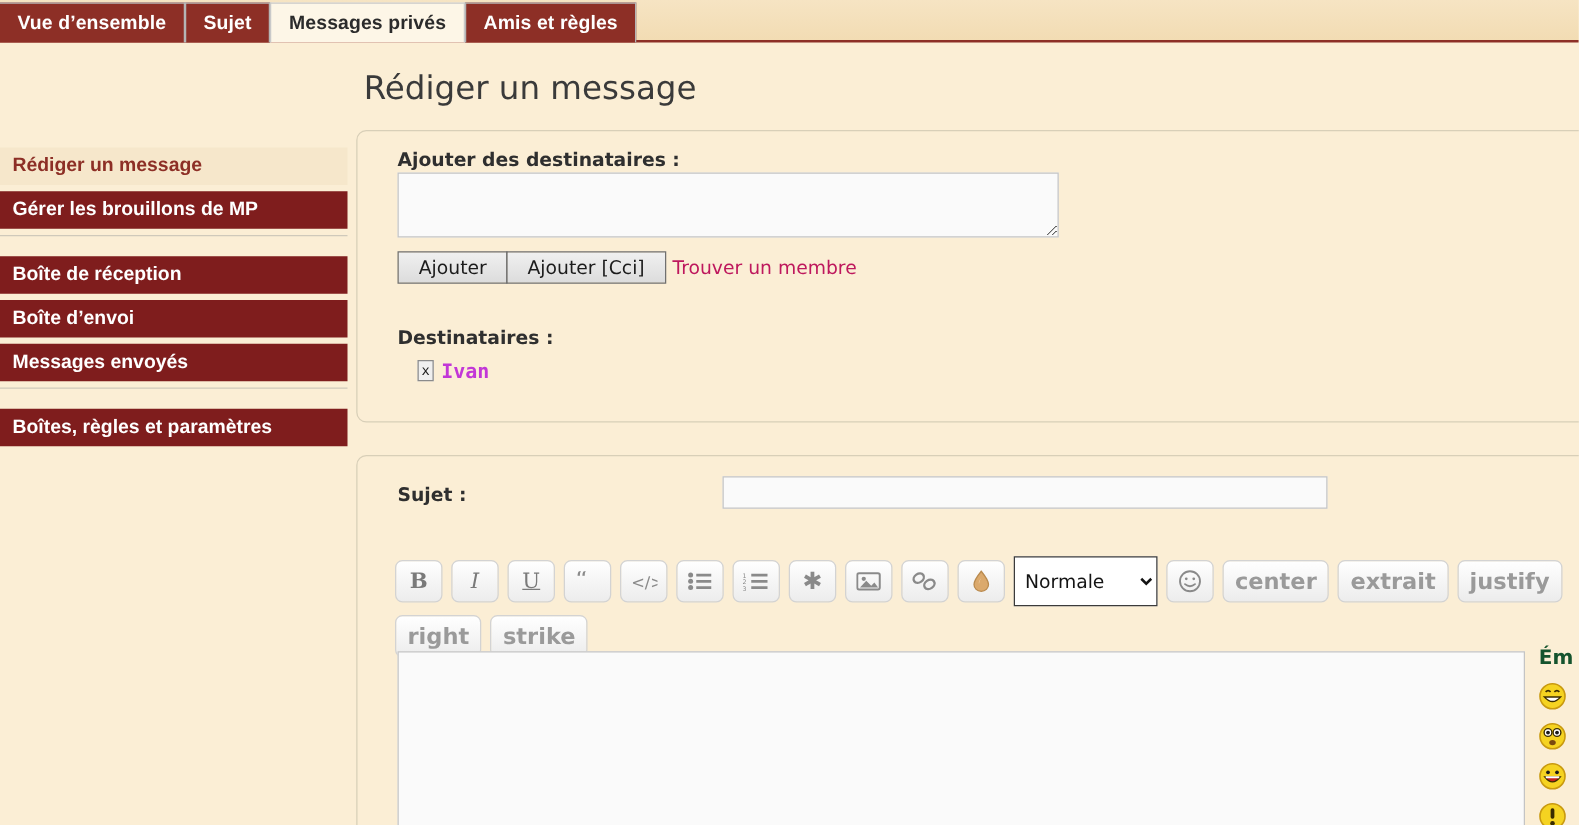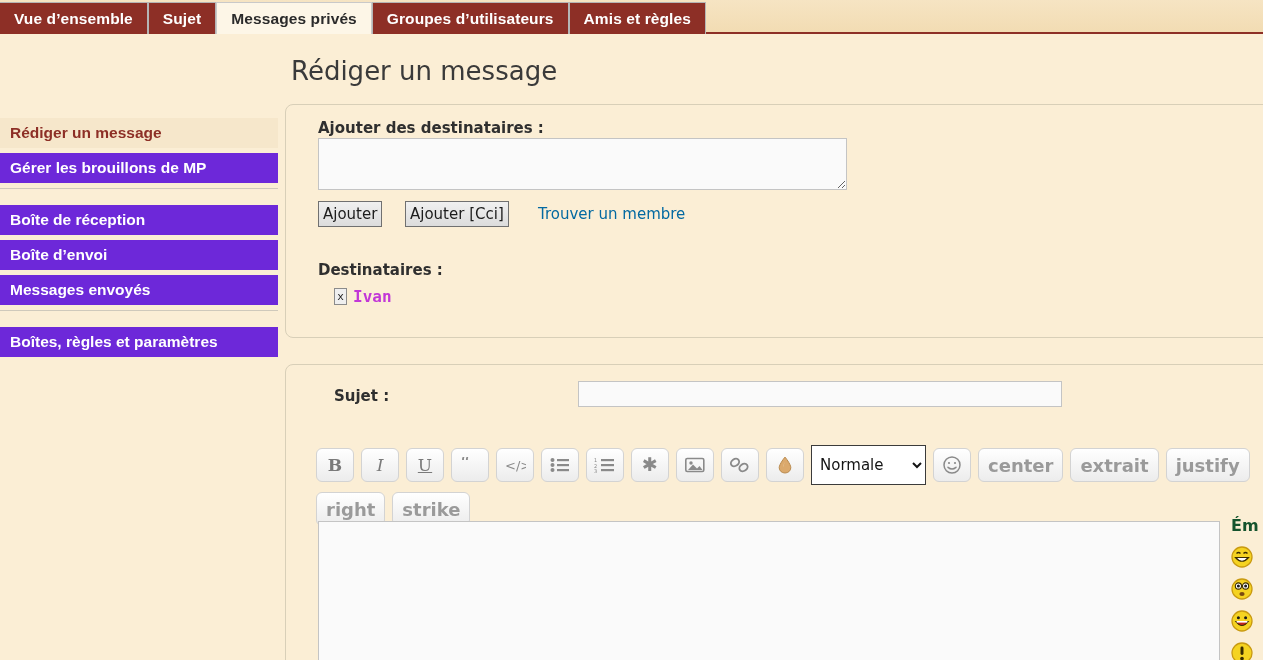--- a/index.html
+++ b/index.html
@@ -75,21 +75,21 @@
   
   .sidebar {
     position: absolute;
     left: 0px;
     top: 118px;
     width: 278px;
   }
   .side-item {
     height: 30px;
     line-height: 30px;
-    background: #6d28d9;
+    background: #7f1d1d;
     color: #ffffff;
     font-size: 15.5px;
     font-weight: bold;
     padding-left: 10px;
     box-sizing: border-box;
     margin-bottom: 5px;
     cursor: pointer;
     white-space: nowrap;
     overflow: hidden;
   }
@@ -152,34 +152,34 @@
     padding: 3px;
   }
 
   .btn-std {
     position: absolute;
     background: linear-gradient(to bottom, #f0f0f0 0%, #dcdcdc 100%);
     border: 1px solid #707070;
     color: #1c1c1c;
     font-size: 15px;
     font-family: "DejaVu Sans", sans-serif;
-    padding: 2px 4px;
+    padding: 2px 16px;
     cursor: pointer;
     box-sizing: border-box;
     line-height: 20px;
   }
   #btn-ajouter { left: 32px; top: 96px; height: 26px; }
   #btn-ajouter-cci { left: 119px; top: 96px; height: 26px; }
 
   #link-find-member {
     position: absolute;
     left: 252px;
     top: 100px;
     font-size: 15px;
-    color: #0369a1;
+    color: #be185d;
     font-family: "DejaVu Sans", sans-serif;
     text-decoration: none;
     cursor: pointer;
     white-space: nowrap;
   }
 
   #lbl-destinataires {
     position: absolute;
     left: 32px;
     top: 156px;
@@ -211,21 +211,20 @@
     font-family: "DejaVu Sans Mono", monospace;
     font-size: 16px;
     font-weight: bold;
   }
 
   
   #lbl-sujet {
     position: absolute;
     left: 32px;
     top: 22px;
-    margin-left: 16px;
   }
   #subject-input {
     position: absolute;
     left: 292px;
     top: 16px;
     width: 484px;
     height: 26px;
     background: #fafafa;
     border: 1px solid #c4c4c4;
     box-sizing: border-box;
@@ -328,21 +327,20 @@
 </head>
 <body>
 
 <div id="root">
 
   <div class="tabbar">
     <div class="tabs" id="tabs-container">
         <div class="tab">Vue d’ensemble</div>
         <div class="tab">Sujet</div>
         <div class="tab active">Messages privés</div>
-        <div class="tab">Groupes d’utilisateurs</div>
         <div class="tab">Amis et règles</div>
       </div>
   </div>
 
   <div class="page-title">Rédiger un message</div>
 
   <div class="sidebar" id="sidebar">
       <div class="side-item current">Rédiger un message</div>
       <div class="side-item">Gérer les brouillons de MP</div>
       <div class="side-gap"></div>

